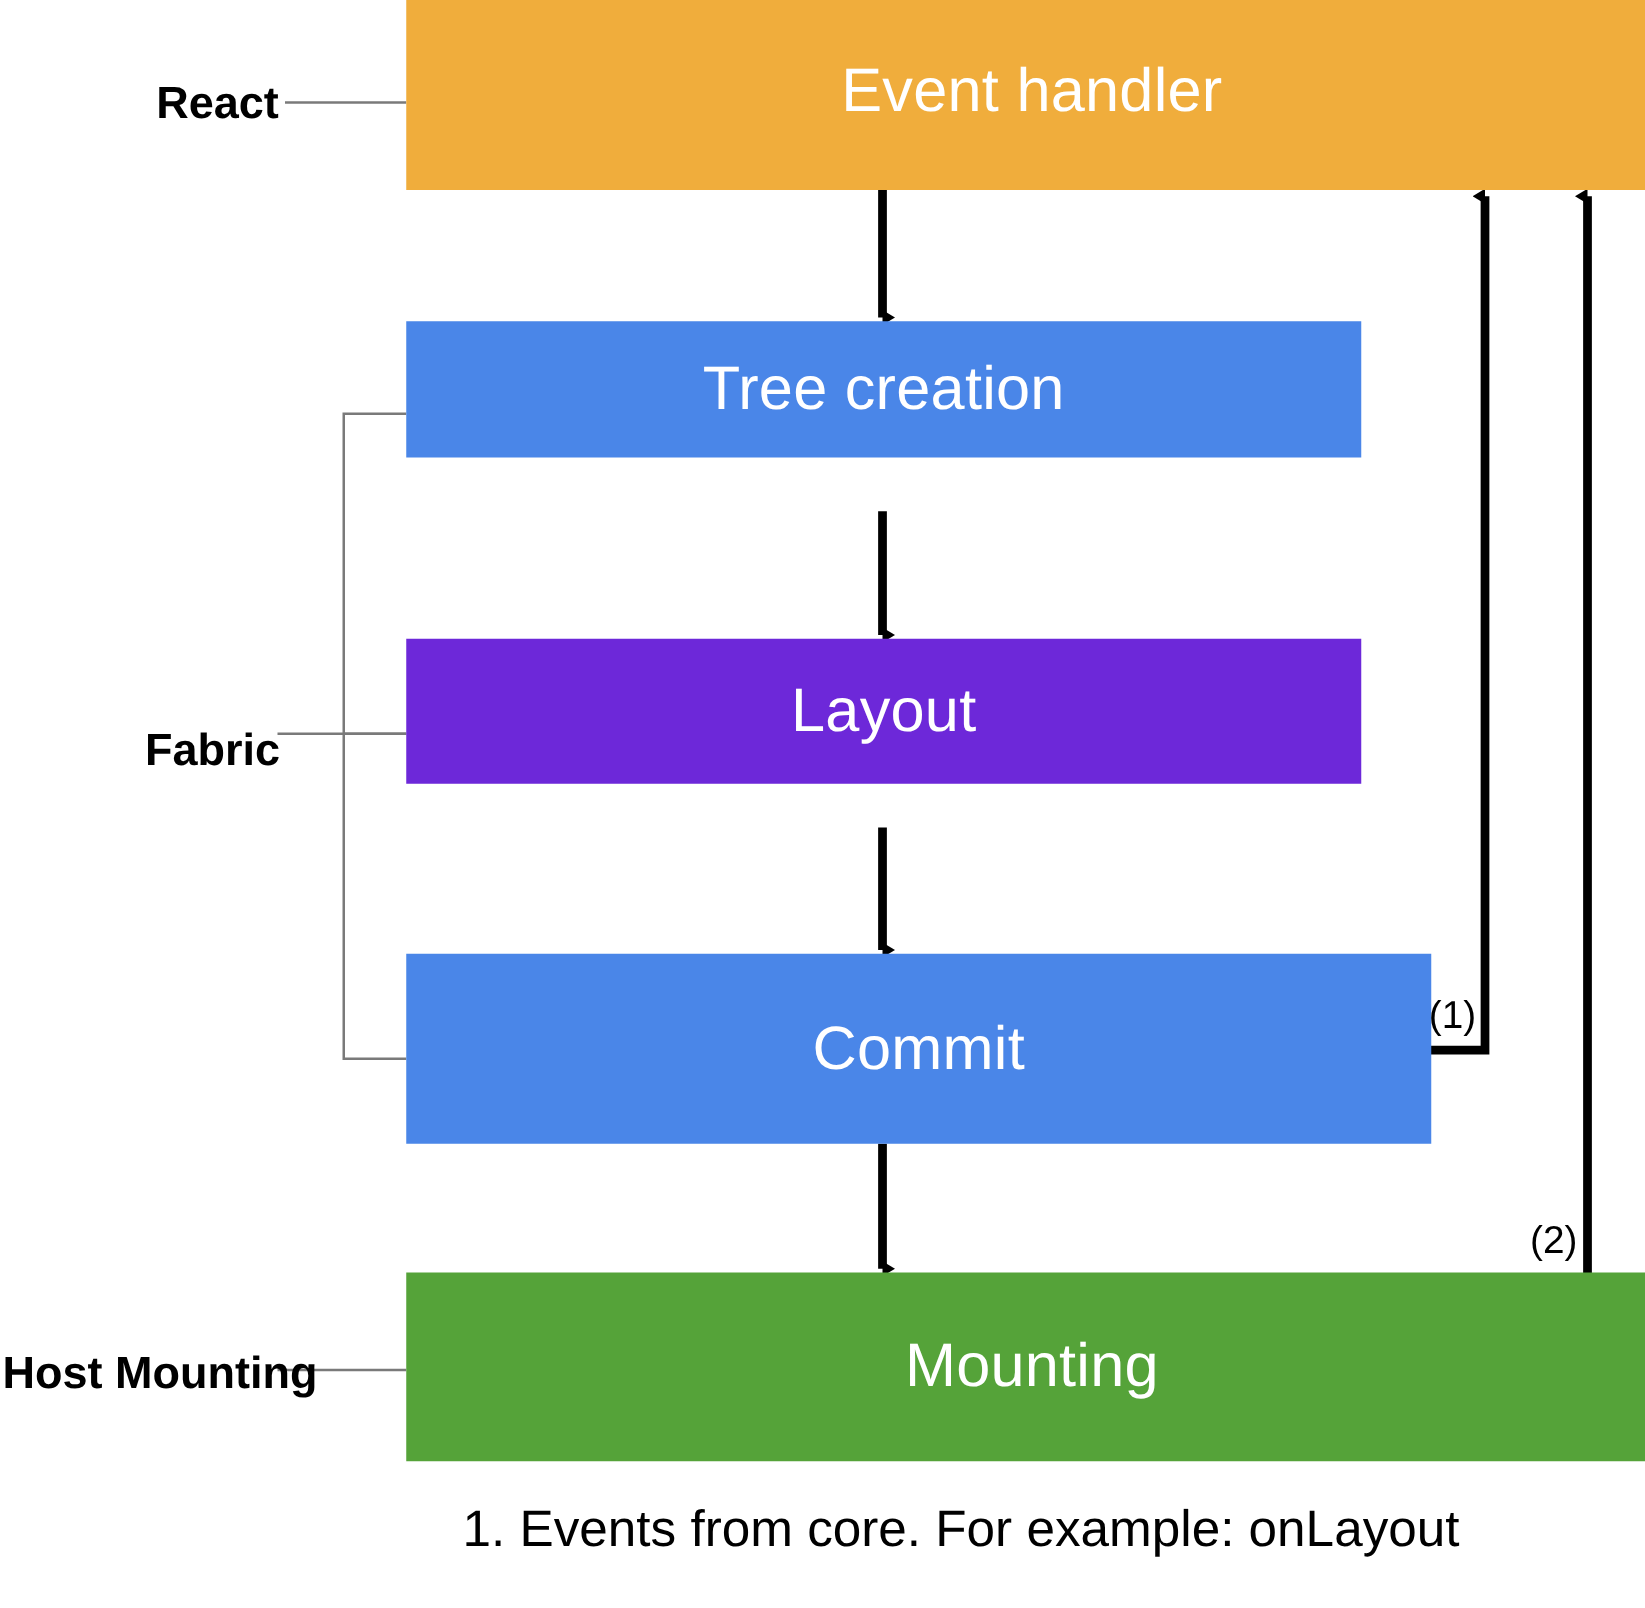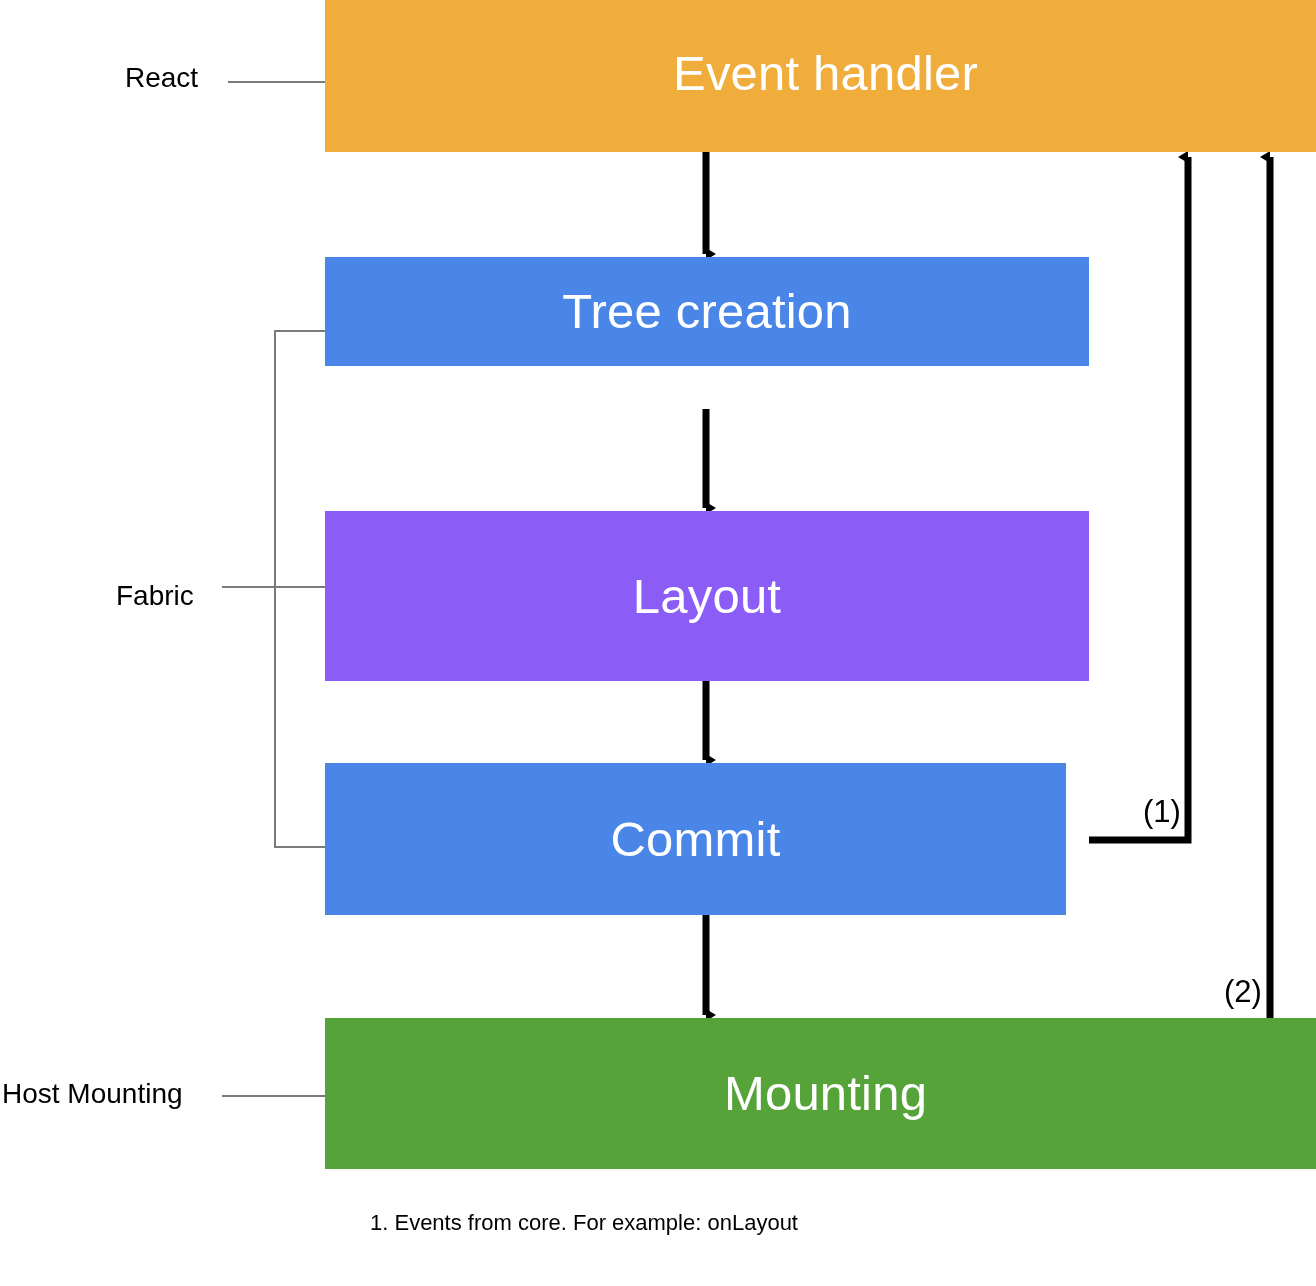--- a/index.html
+++ b/index.html
@@ -47,46 +47,47 @@
     left: 325px;
     top: 257px;
     width: 764px;
     height: 109px;
     background: #4A86E8;
   }
   .node-layout {
     left: 325px;
     top: 511px;
     width: 764px;
-    height: 170px;
-    background: #8b5cf6;
+    height: 116px;
+    background: #6d28d9;
   }
   .node-commit {
     left: 325px;
     top: 763px;
-    width: 741px;
+    width: 820px;
     height: 152px;
     background: #4A86E8;
   }
   .node-mounting {
     left: 325px;
     top: 1018px;
     width: 1001px;
     height: 151px;
     background: #55A339;
   }
   .node-label-inner {
     pointer-events: none;
   }
   .side-label {
     position: absolute;
     color: #000000;
-    font-size: 28px;
+    font-size: 36px;
     line-height: 1;
     white-space: nowrap;
+    font-weight: bold;
   }
   .side-label-react {
     left: 125px;
     top: 64px;
   }
   .side-label-fabric {
     left: 116px;
     top: 582px;
   }
   .side-label-host {
@@ -106,21 +107,21 @@
   }
   .marker-label-2 {
     left: 1224px;
     top: 976px;
   }
   .footer {
     position: absolute;
     left: 370px;
     top: 1203px;
     color: #000000;
-    font-size: 22px;
+    font-size: 41px;
     line-height: 40px;
     white-space: nowrap;
   }
   .footer-line {
     display: block;
   }
 </style>
 </head>
 <body>
 

